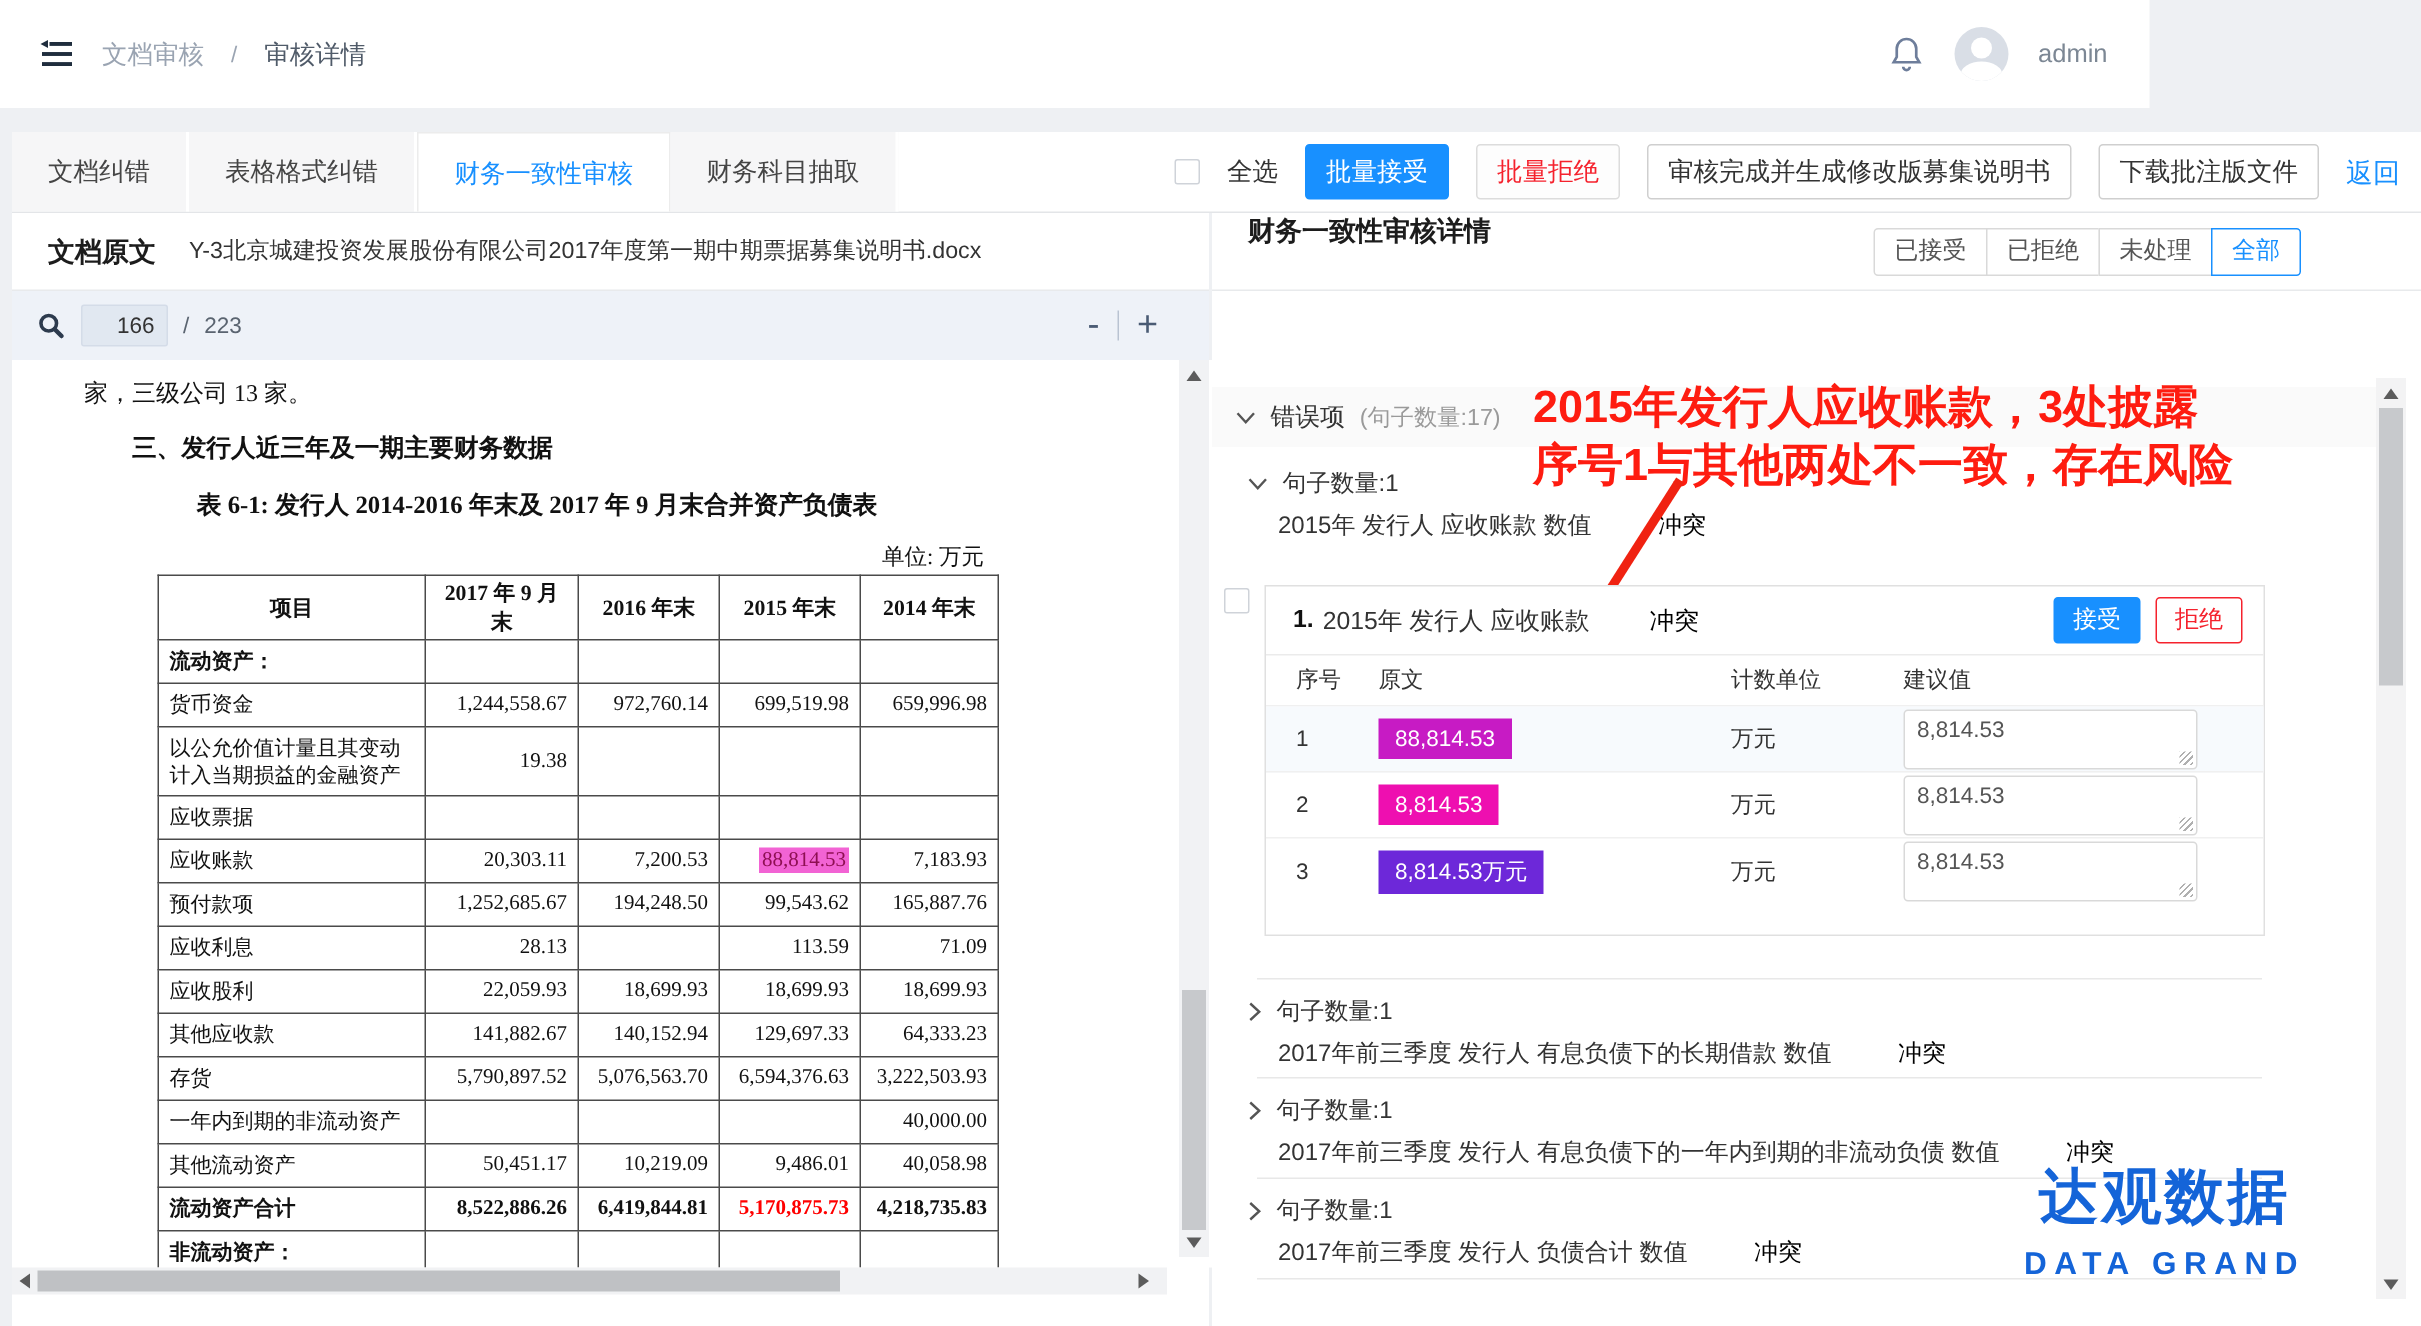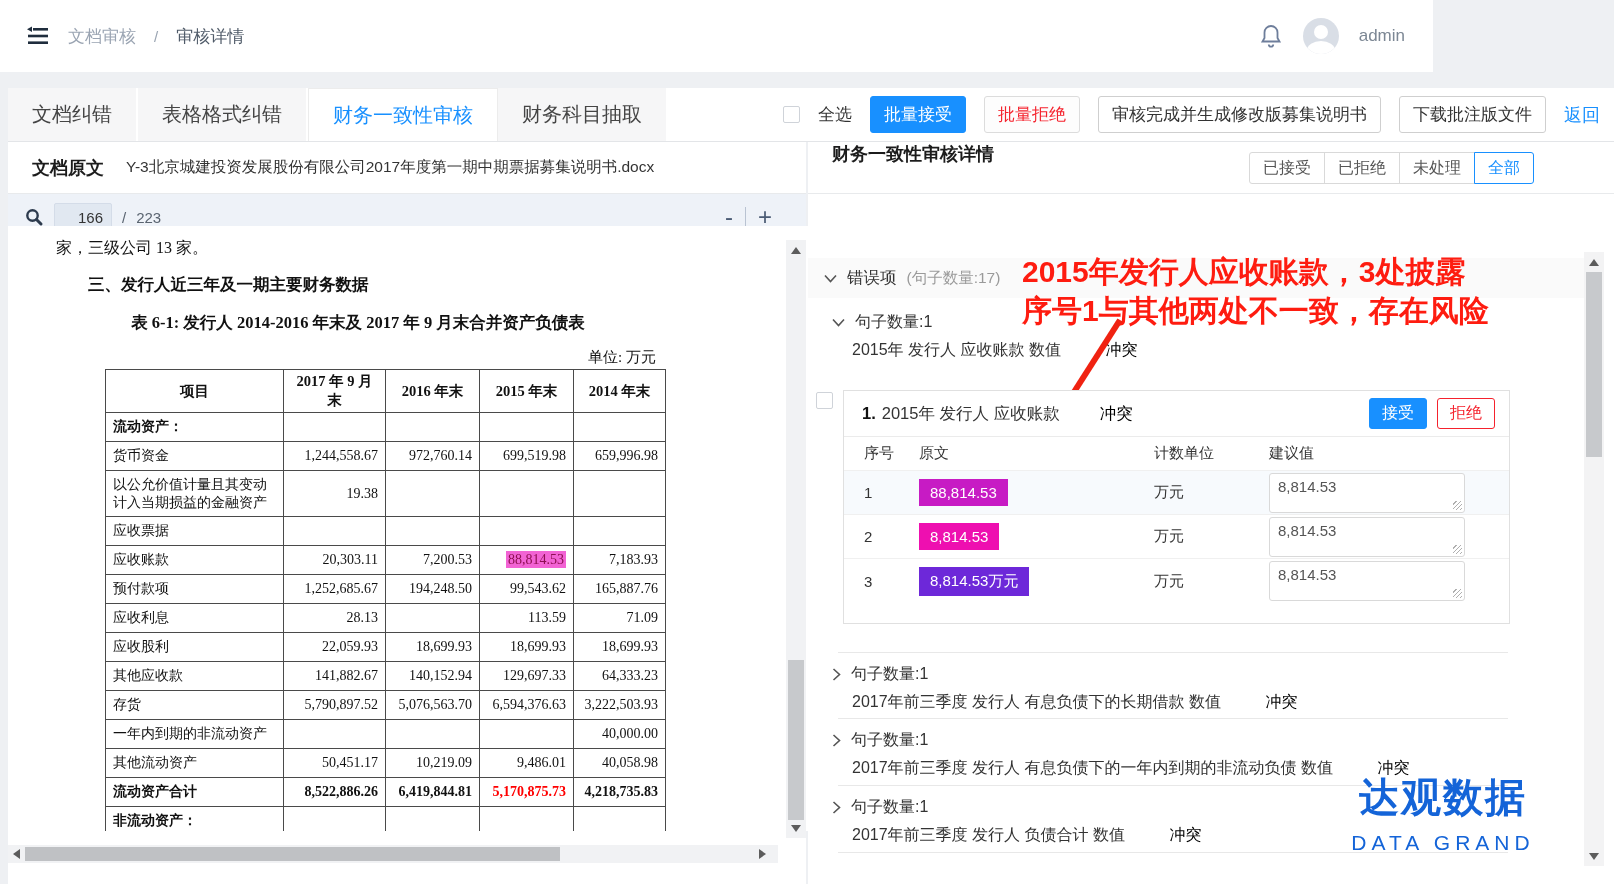--- a/index.html
+++ b/index.html
@@ -14,21 +14,21 @@
   .crumb-sep { color:#9aa4b2; font-size:15px; }
   .crumb2 { color:#505b69; font-size:17px; }
   .nav-right { position:absolute; right:28px; top:0; height:72px; display:flex; align-items:center; gap:20px; }
   .avatar { width:36px; height:36px; border-radius:50%; background:#d9dee6; position:relative; overflow:hidden; }
   .avatar .head { position:absolute; left:11px; top:7px; width:14px; height:14px; border-radius:50%; background:#fff; }
   .avatar .body { position:absolute; left:4px; top:23px; width:28px; height:18px; border-radius:50%; background:#fff; }
   .nav-user { color:#7c8794; font-size:17px; }
 
   
   #toolbar { position:absolute; left:8px; top:88px; width:1606px; height:54px; background:#fff; border-bottom:1px solid #e3e5e8; display:flex; align-items:stretch; }
-  .main-tab { height:53px; line-height:53px; text-align:right; font-size:20px; color:#454545; background:#f6f6f7; border-right:2px solid #fff; padding:0 24px; cursor:pointer; white-space:nowrap; }
+  .main-tab { height:53px; line-height:53px; text-align:right; font-size:17px; color:#454545; background:#f6f6f7; border-right:2px solid #fff; padding:0 24px; cursor:pointer; white-space:nowrap; }
   .main-tab.active { background:#fff; color:#1890ff; border:1px solid #ececec; border-bottom:none; }
   .tb-right { position:absolute; right:14px; top:0; height:53px; display:flex; align-items:center; gap:18px; }
   .checkbox { width:17px; height:17px; border:1px solid #cfd3d9; border-radius:2px; background:#fff; }
   .lbl { font-size:17px; color:#333; }
   .btn { font-size:17px; border-radius:3px; padding:6px 13px; cursor:pointer; white-space:nowrap; }
   .btn-primary { background:#1890ff; color:#fff; border:1px solid #1890ff; }
   .btn-danger-ghost { background:#fdfdfd; color:#f5222d; border:1px solid #dcdcdc; }
   .btn-plain { background:#fff; color:#333; border:1px solid #cfcfcf; }
   .link-blue { color:#1890ff; font-size:18px; cursor:pointer; }
 
@@ -37,21 +37,21 @@
   .doc-head { height:52px; border-bottom:1px solid #e8eaec; display:flex; align-items:center; gap:22px; padding-left:24px; }
   .doc-title { font-size:18px; font-weight:bold; color:#1c1c1c; }
   .doc-file { font-size:15.5px; color:#333; }
   .doc-pager { position:absolute; left:0; top:52px; width:798px; height:46px; background:#eef2f8; display:flex; align-items:center; padding:0 16px; gap:10px; }
   .page-input { width:58px; height:28px; background:#e1e8f1; border:1px solid #d4dce8; border-radius:2px; color:#333; font-size:15px; text-align:right; padding-right:8px; font-family:"Liberation Sans",sans-serif; }
   .page-total { color:#5a6470; font-size:15px; }
   .zoom-ctrls { position:absolute; right:34px; top:0; height:46px; display:flex; align-items:center; gap:12px; color:#4a5b74; font-size:24px; }
   .zoom-ctrls .vline { width:1px; height:20px; background:#b9c3d2; }
   .zbtn { cursor:pointer; line-height:1; }
 
-  .doc-viewport { position:absolute; left:0; top:84px; width:874px; height:605px; background:#fff; overflow:hidden; font-family:"Liberation Serif", serif; }
+  .doc-viewport { position:absolute; left:0; top:98px; width:874px; height:605px; background:#fff; overflow:hidden; font-family:"Liberation Serif", serif; }
   .doc-para { position:absolute; left:48px; top:12px; font-size:16px; color:#111; }
   .doc-heading { position:absolute; left:80px; top:48px; font-size:16.5px; font-weight:bold; color:#111; }
   .doc-caption { position:absolute; left:0; top:86px; width:700px; text-align:center; font-size:16.5px; font-weight:bold; color:#111; }
   .doc-unit { position:absolute; left:580px; top:122px; font-size:15px; color:#111; }
   table.doc-table { position:absolute; left:97px; top:143px; border-collapse:collapse; table-layout:fixed; font-size:14px; color:#111; }
   table.doc-table th, table.doc-table td { border:1px solid #4a4a4a; padding:2px 7px; height:29px; }
   table.doc-table th { font-weight:bold; text-align:center; font-size:14.5px; }
   td.num { text-align:right; }
   td.lab { text-align:left; white-space:pre-line; }
   tr.bold td { font-weight:bold; }
@@ -118,21 +118,21 @@
   .sugg-box { position:relative; width:196px; height:40px; border:1px solid #d9d9d9; border-radius:3px; background:#fff; font-size:15px; color:#555; padding:4px 8px; }
   .grip { position:absolute; right:2px; bottom:2px; width:9px; height:9px; background:repeating-linear-gradient(135deg, transparent 0 2px, #b0b0b0 2px 3px); }
 
   .divider { position:absolute; left:30px; width:670px; height:1px; background:#e8e8e8; }
   .err-item { position:absolute; left:24px; width:680px; }
   .err-item .row1 { display:flex; align-items:center; gap:10px; font-size:16px; color:#333; cursor:pointer; }
   .err-item .row2 { margin-left:20px; margin-top:7px; font-size:16px; color:#333; }
 
   .logo { position:absolute; left:540px; top:524px; width:190px; text-align:center; }
   .logo-cn { font-size:40px; font-weight:bold; color:#1464d8; letter-spacing:2px; }
-  .logo-en { font-size:21px; font-weight:normal; color:#1464d8; letter-spacing:5px; margin-top:6px; }
+  .logo-en { font-size:21px; font-weight:bold; color:#1464d8; letter-spacing:5px; margin-top:6px; }
 
   .rv-scroll { position:absolute; left:776px; top:6px; width:20px; height:614px; background:#f3f3f4; }
 
   #arrow-svg { position:absolute; left:0; top:0; width:776px; height:638px; pointer-events:none; }
   svg.icon { display:block; }
 </style>
 </head>
 <body>
 
 <div id="app">

